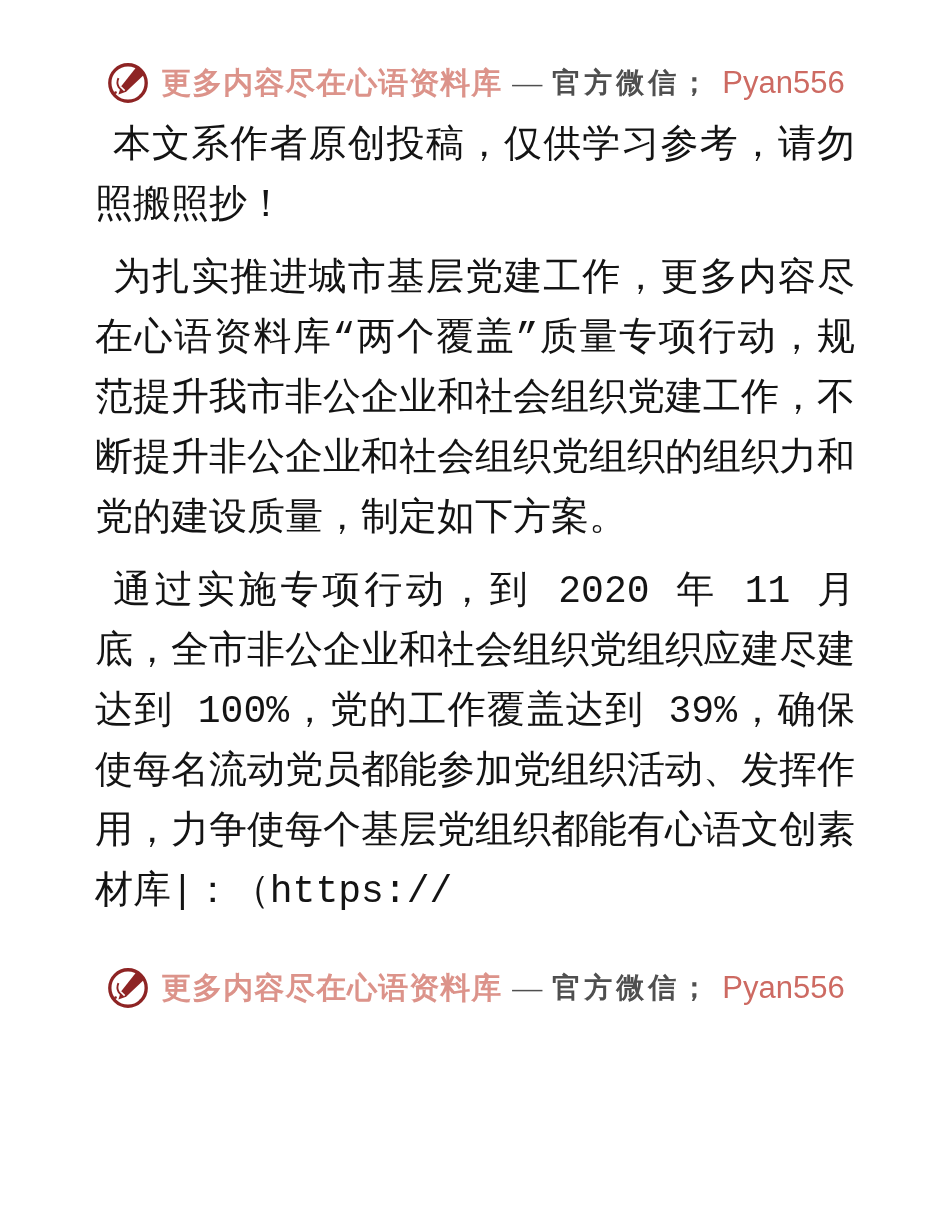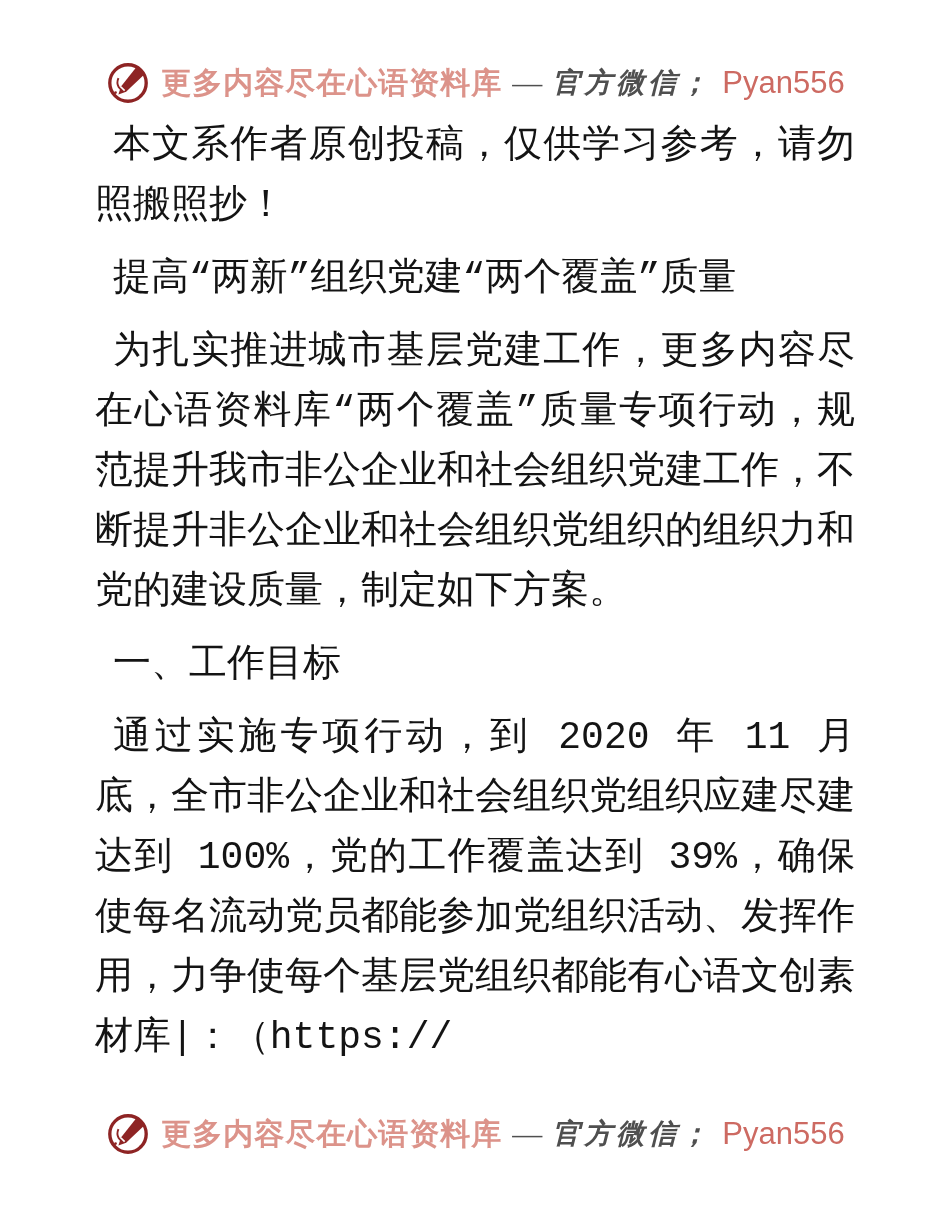--- a/index.html
+++ b/index.html
@@ -30,21 +30,21 @@
   .banner.header{padding-top:60px;}
   .banner.footer{margin-top:30px;}
   .logo{flex:none;display:inline-flex;}
   .brand-text{
     color:var(--brand_text);
     font-size:30px;letter-spacing:1px;font-weight:bold;
   }
   .separator{color:var(--script_gray);font-size:30px;}
   .wechat-label{
     color:var(--script_gray);
-    font-size:28px;font-style:italic;letter-spacing:4px;font-weight:bold;text-align:right;
+    font-size:28px;letter-spacing:4px;font-weight:bold;text-align:right;
   }
   .wechat-id{
     color:var(--wechat_id);
     font-size:31px;
     font-family:"Liberation Sans","DejaVu Sans",sans-serif;
     text-align:center;
   }
   .content{
     margin:10px 95px 0 95px;
     flex:none;
@@ -79,23 +79,21 @@
       </svg>
     </span>
     <span class="brand-text">更多内容尽在心语资料库</span>
     <span class="separator">—</span>
     <span class="wechat-label">官方微信；</span>
     <span class="wechat-id">Pyan556</span>
   </div>
 
   <div class="content">
     <p>本文系作者原创投稿，仅供学习参考，请勿照搬照抄！</p>
-    <p>提高“两新”组织党建“两个覆盖”质量</p>
     <p>为扎实推进城市基层党建工作，更多内容尽在心语资料库“两个覆盖”质量专项行动，规范提升我市非公企业和社会组织党建工作，不断提升非公企业和社会组织党组织的组织力和党的建设质量，制定如下方案。</p>
-    <p>一、工作目标</p>
     <p>通过实施专项行动，到 2020 年 11 月底，全市非公企业和社会组织党组织应建尽建达到 100%，党的工作覆盖达到 39%，确保使每名流动党员都能参加党组织活动、发挥作用，力争使每个基层党组织都能有心语文创素材库|：（https://</p>
   </div>
 
   <div class="banner footer">
     <span class="logo">
       <svg width="46" height="46" viewBox="0 0 48 48" aria-hidden="true">
         <circle class="logo-stroke" cx="24" cy="24" r="19" stroke-width="3.5"></circle>
         <path class="logo-stroke" d="M14 19 C11 26 15 32 22 32" stroke-width="2"></path>
         <path class="logo-fill" d="M33 7 L41 15 L22 33 L14 36 L16.5 28 Z"></path>
         <path d="M16.5 28 L20.5 32" stroke="#ffffff" stroke-width="1.6" fill="none"></path>

